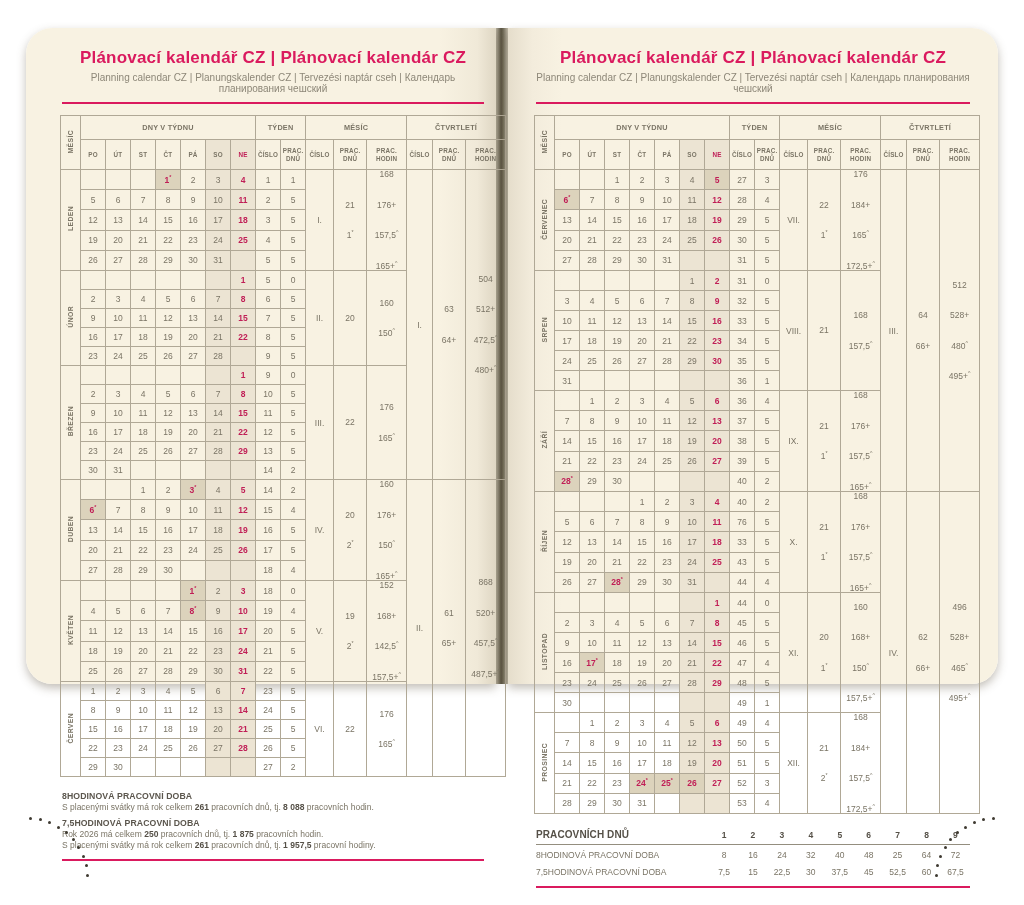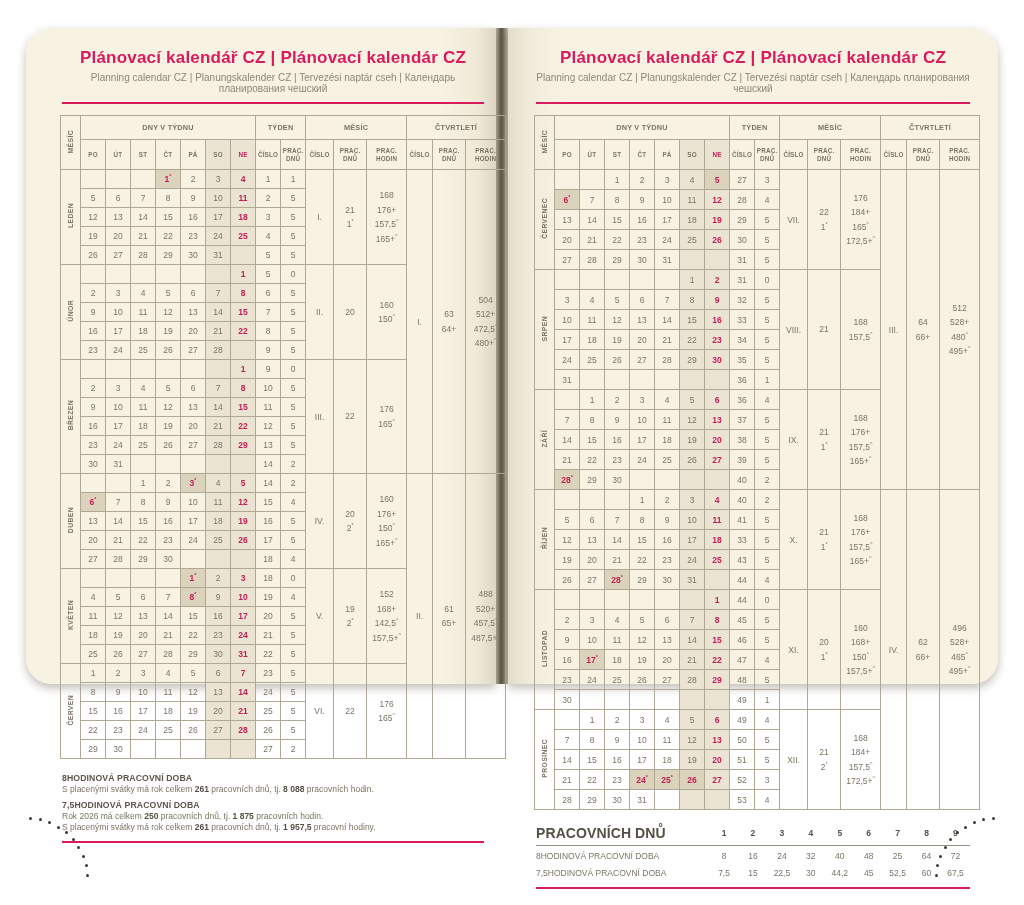--- a/index.html
+++ b/index.html
@@ -43,40 +43,40 @@
   .page-right table.cal tbody tr{height:20px;}
   table.cal tbody td{font-size:8.5px;}
   .vert{
     writing-mode:vertical-rl;transform:rotate(180deg);display:inline-block;
     font-size:6.8px;letter-spacing:.4px;font-weight:bold;color:#7a7465;
   }
   td.sat,th.sat,td.sun,th.sun{background:#ece4d3;}
   td.hol{background:#dcd3bc;}
   .red{color:#c01e56 !important;font-weight:bold;}
   table.cal sup{font-size:.62em;line-height:0;vertical-align:super;}
-  .stack{display:flex;flex-direction:column;justify-content:center;align-items:center;gap:6px;}
+  .stack{display:flex;flex-direction:column;justify-content:center;align-items:center;gap:22px;}
   .stack div{font-size:8.5px;line-height:1;}
 
   .footer-left{display:flex;margin-top:9px;padding:0 2px;}
   .fl-text{flex:1.72;}
   .fl-legend{flex:1;padding-left:16px;box-sizing:border-box;}
   .fl-text h3{margin:5px 0 1px 0;font-size:8.7px;color:#5b564d;letter-spacing:.1px;}
   .fl-text p{margin:0 0 1px 0;font-size:8.5px;color:#7a7465;line-height:1.25;}
   .fl-text b,.wd b{color:#555047;}
   .fl-legend h3{margin:5px 0 3px 0;font-size:8.7px;color:#5b564d;}
   .legend-row{display:flex;font-size:8.5px;color:#7a7465;line-height:1.3;margin:0 0 2px 18px;}
   .legend-sym{width:14px;flex:none;}
 
   .footer-right{margin-top:13px;padding:0 2px;}
   table.wd{width:100%;border-collapse:collapse;table-layout:fixed;}
   table.wd th,table.wd td{padding:2px 0;font-size:8.5px;text-align:center;}
   table.wd th{font-weight:bold;color:#555047;}
   table.wd .lbl{text-align:left;width:40%;}
   table.wd thead th{border-bottom:1.6px solid #948e7f;padding-bottom:4px;}
-  table.wd thead th.lbl{font-size:14px;letter-spacing:.1px;}
+  table.wd thead th.lbl{font-size:10px;letter-spacing:.1px;}
   table.wd td{color:#7a7465;}
   table.wd tbody tr td{padding-top:5px;}
 
   .dots span{position:absolute;width:3px;height:3px;border-radius:50%;background:#3e3a31;}
 </style>
 </head>
 <body>
 
 <div class="spread">
 
@@ -393,21 +393,21 @@
             </td>
             <td rowspan="15">II.</td>
             <td rowspan="15">
               <div class="stack">
                 <div>61</div>
                 <div>65+</div>
               </div>
             </td>
             <td rowspan="15">
               <div class="stack">
-                <div>488</div>
+                <div>868</div>
                 <div>520+</div>
                 <div>457,5<sup>^</sup></div>
                 <div>487,5+<sup>^</sup></div>
               </div>
             </td>
           </tr>
           <tr>
             <td class="hol red">6<sup>*</sup></td>
             <td>7</td>
             <td>8</td>
@@ -949,21 +949,21 @@
             </td>
           </tr>
           <tr>
             <td>5</td>
             <td>6</td>
             <td>7</td>
             <td>8</td>
             <td>9</td>
             <td class="sat">10</td>
             <td class="sun red">11</td>
-            <td class="wk">41</td>
+            <td class="wk">76</td>
             <td class="wk">5</td>
           </tr>
           <tr>
             <td>12</td>
             <td>13</td>
             <td>14</td>
             <td>15</td>
             <td>16</td>
             <td class="sat">17</td>
             <td class="sun red">18</td>
@@ -1175,21 +1175,21 @@
               <td>25</td>
               <td>64</td>
               <td>72</td>
             </tr>
             <tr>
               <td class="lbl">7,5HODINOVÁ PRACOVNÍ DOBA</td>
               <td>7,5</td>
               <td>15</td>
               <td>22,5</td>
               <td>30</td>
-              <td>44,2</td>
+              <td>37,5</td>
               <td>45</td>
               <td>52,5</td>
               <td>60</td>
               <td>67,5</td>
             </tr>
           </tbody>
         </table>
     </div>
     <div class="redline bottomline"></div>
     <div class="dots" id="dots-right">

